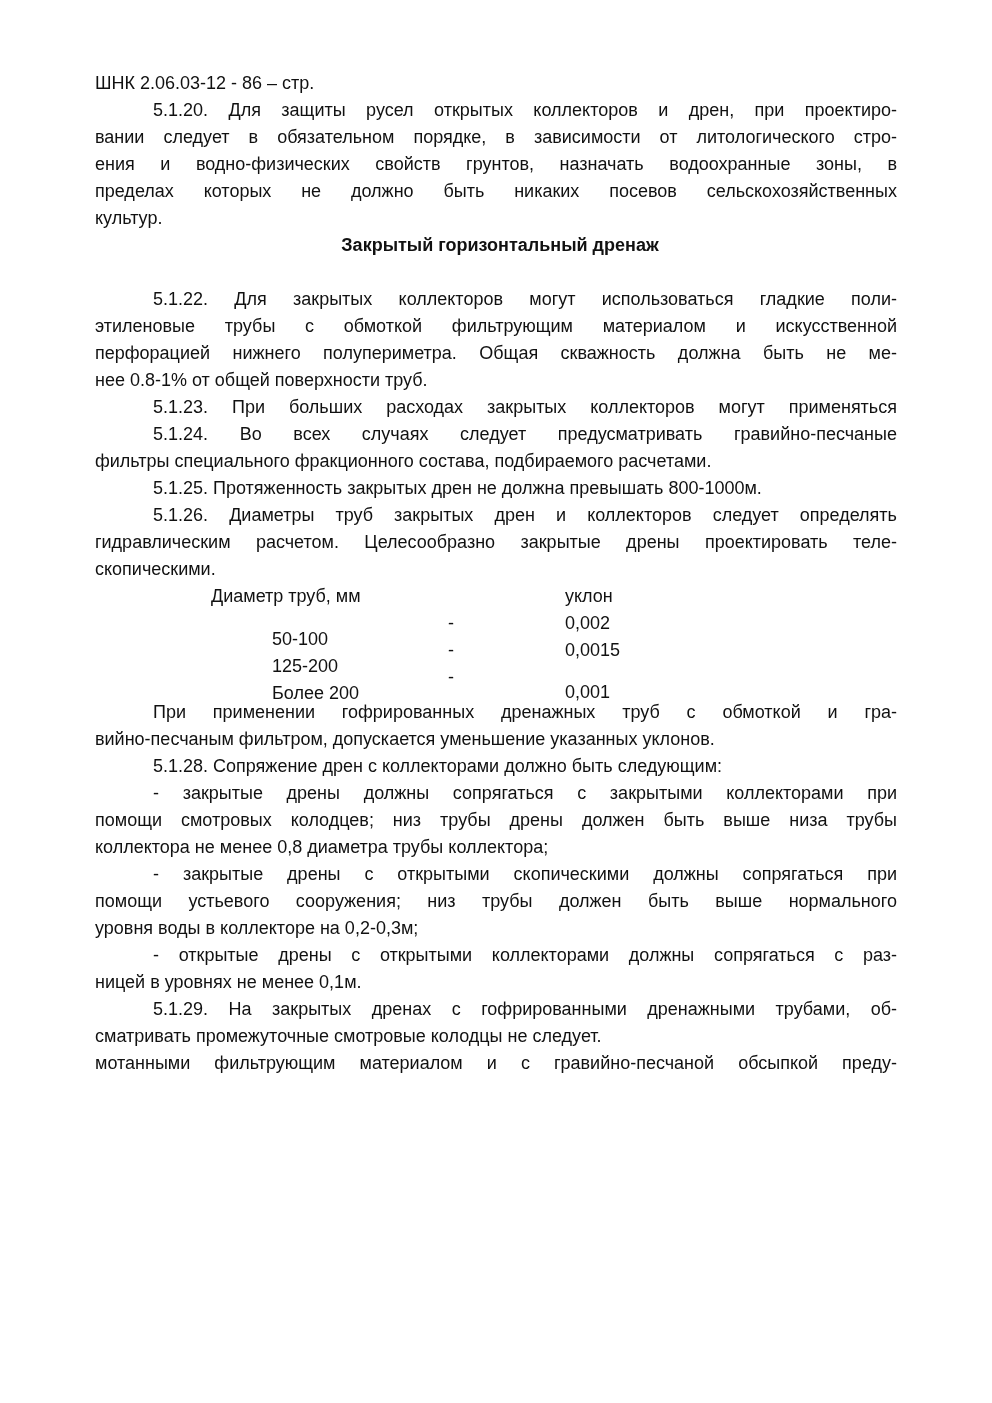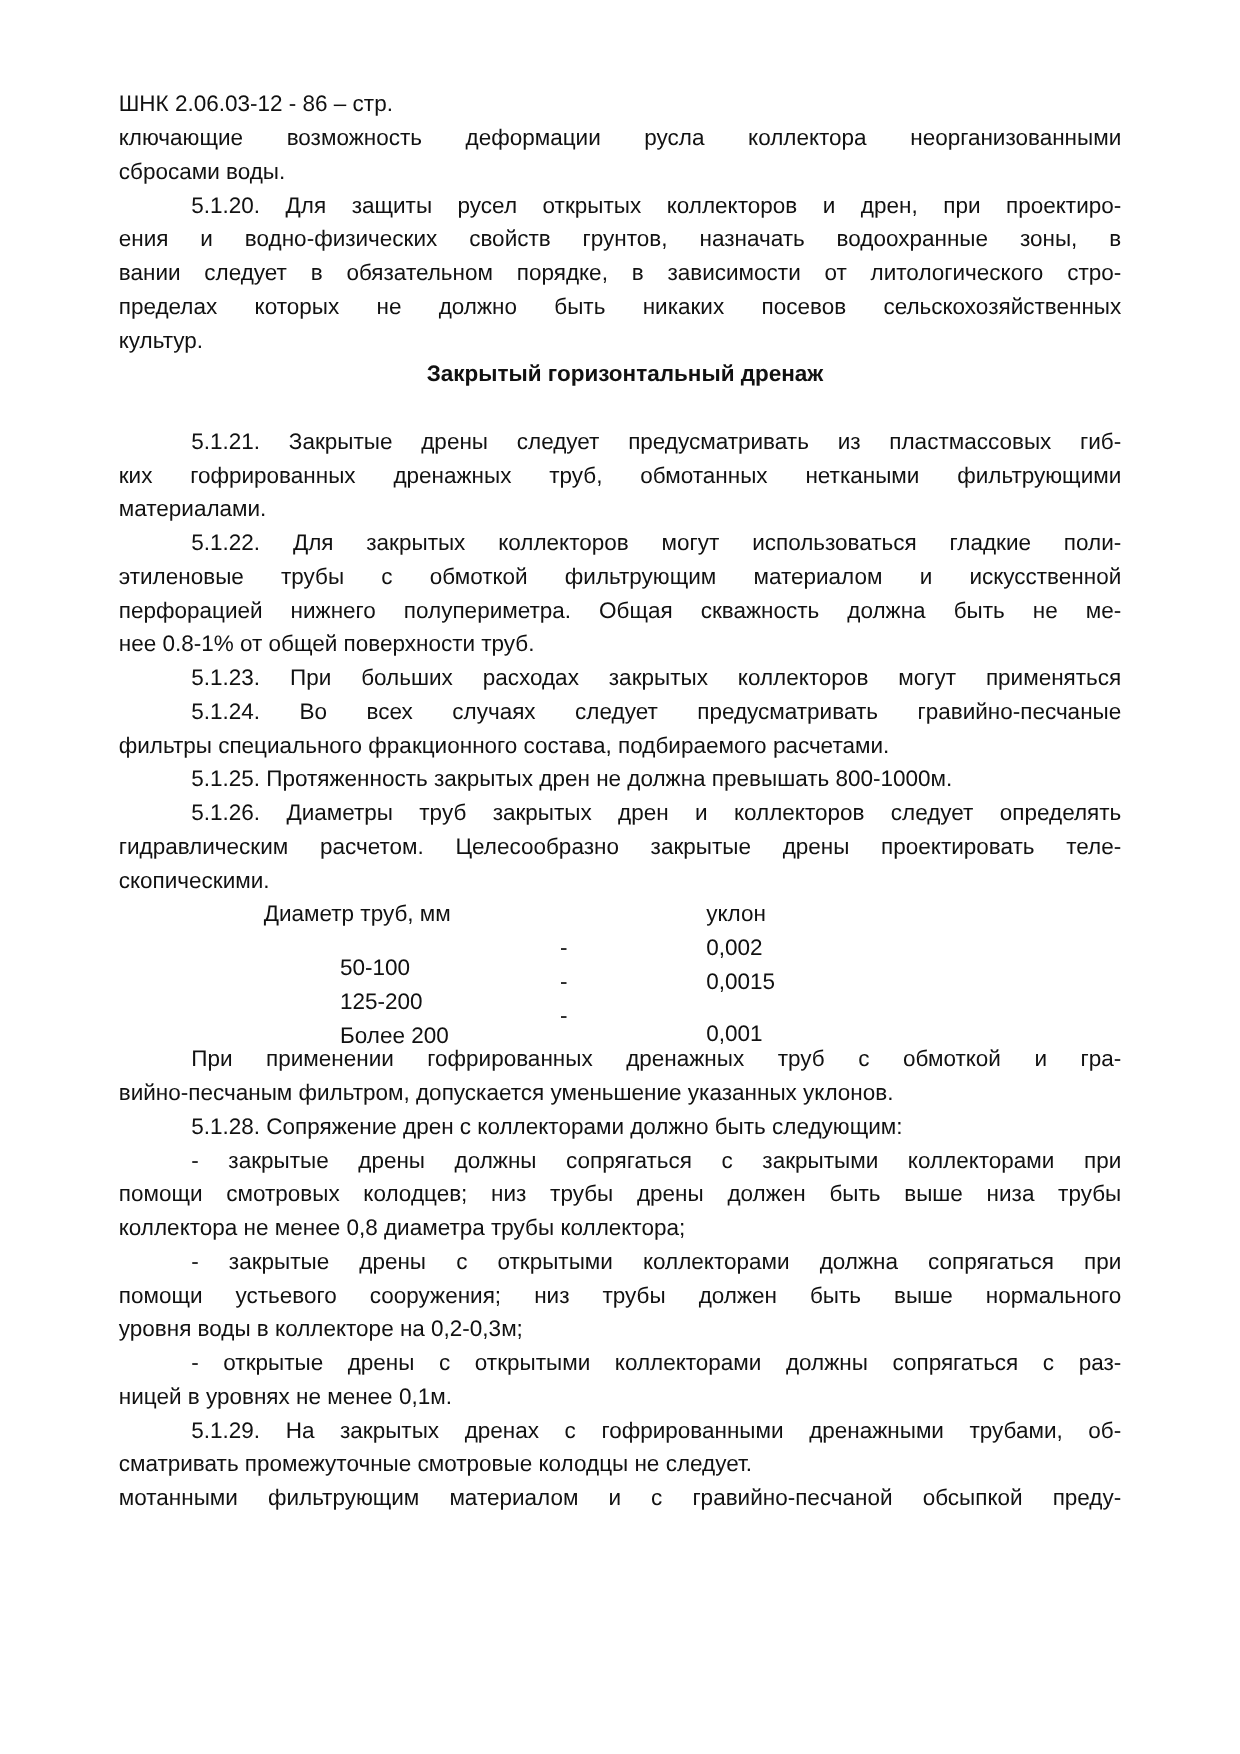--- a/index.html
+++ b/index.html
@@ -22,41 +22,32 @@
   .c2 { left: 353px; }
   .c3 { left: 470px; text-align: center; }
 </style>
 </head>
 <body>
 
 <div class="page">
 
   <div class="line">ШНК 2.06.03-12 - 86 – стр.</div>
 
-  <div>
-    <div class="line just">ключающие возможность деформации русла коллектора неорганизованными</div>
-    <div class="line">сбросами воды.</div>
-  </div>
 
   <div>
     <div class="line just indent">5.1.20. Для защиты русел открытых коллекторов и дрен, при проектиро-</div>
+    <div class="line just">вании следует в обязательном порядке, в зависимости от литологического стро-</div>
     <div class="line just">ения и водно-физических свойств грунтов, назначать водоохранные зоны, в</div>
-    <div class="line just">вании следует в обязательном порядке, в зависимости от литологического стро-</div>
     <div class="line just">пределах которых не должно быть никаких посевов сельскохозяйственных</div>
     <div class="line">культур.</div>
   </div>
 
   <div class="heading">Закрытый горизонтальный дренаж</div>
   <div class="gap"></div>
 
-  <div>
-    <div class="line just indent">5.1.21. Закрытые дрены следует предусматривать из пластмассовых гиб-</div>
-    <div class="line just">ких гофрированных дренажных труб, обмотанных неткаными фильтрующими</div>
-    <div class="line">материалами.</div>
-  </div>
 
   <div>
     <div class="line just indent">5.1.22. Для закрытых коллекторов могут использоваться гладкие поли-</div>
     <div class="line just">этиленовые трубы с обмоткой фильтрующим материалом и искусственной</div>
     <div class="line just">перфорацией нижнего полупериметра. Общая скважность должна быть не ме-</div>
     <div class="line">нее 0.8-1% от общей поверхности труб.</div>
   </div>
 
   <div>
     <div class="line just indent">5.1.23. При больших расходах закрытых коллекторов могут применяться</div>
@@ -106,21 +97,21 @@
     <div class="line indent">5.1.28. Сопряжение дрен с коллекторами должно быть следующим:</div>
   </div>
 
   <div>
     <div class="line just indent">- закрытые дрены должны сопрягаться с закрытыми коллекторами при</div>
     <div class="line just">помощи смотровых колодцев; низ трубы дрены должен быть выше низа трубы</div>
     <div class="line">коллектора не менее 0,8 диаметра трубы коллектора;</div>
   </div>
 
   <div>
-    <div class="line just indent">- закрытые дрены с открытыми коллекторами должна сопрягаться при</div>
+    <div class="line just indent">- закрытые дрены с открытыми скопическими должны сопрягаться при</div>
     <div class="line just">помощи устьевого сооружения; низ трубы должен быть выше нормального</div>
     <div class="line">уровня воды в коллекторе на 0,2-0,3м;</div>
   </div>
 
   <div>
     <div class="line just indent">- открытые дрены с открытыми коллекторами должны сопрягаться с раз-</div>
     <div class="line">ницей в уровнях не менее 0,1м.</div>
   </div>
 
   <div>

